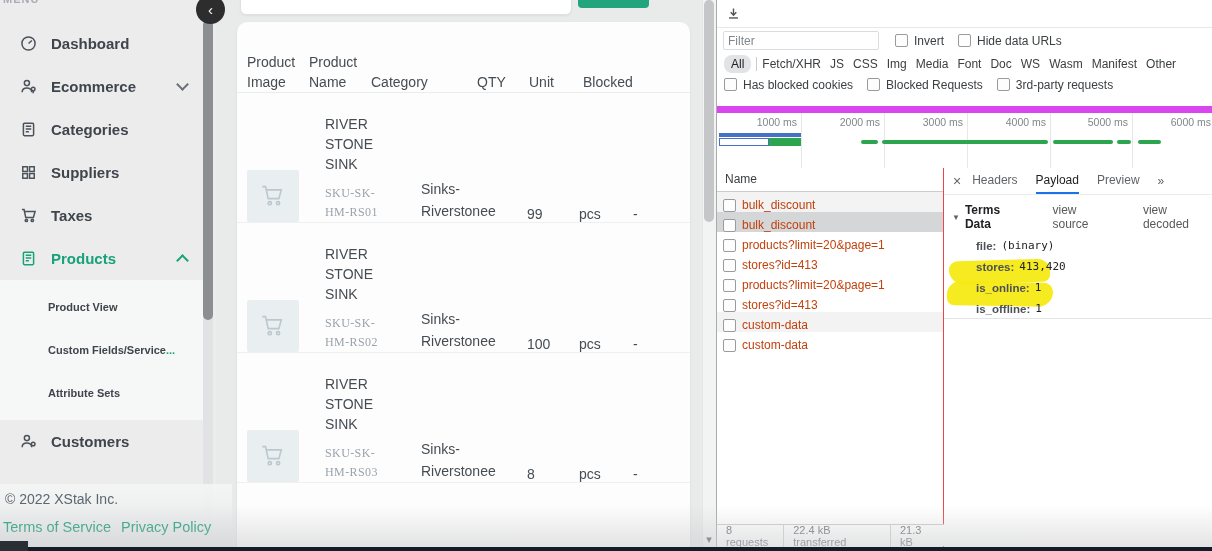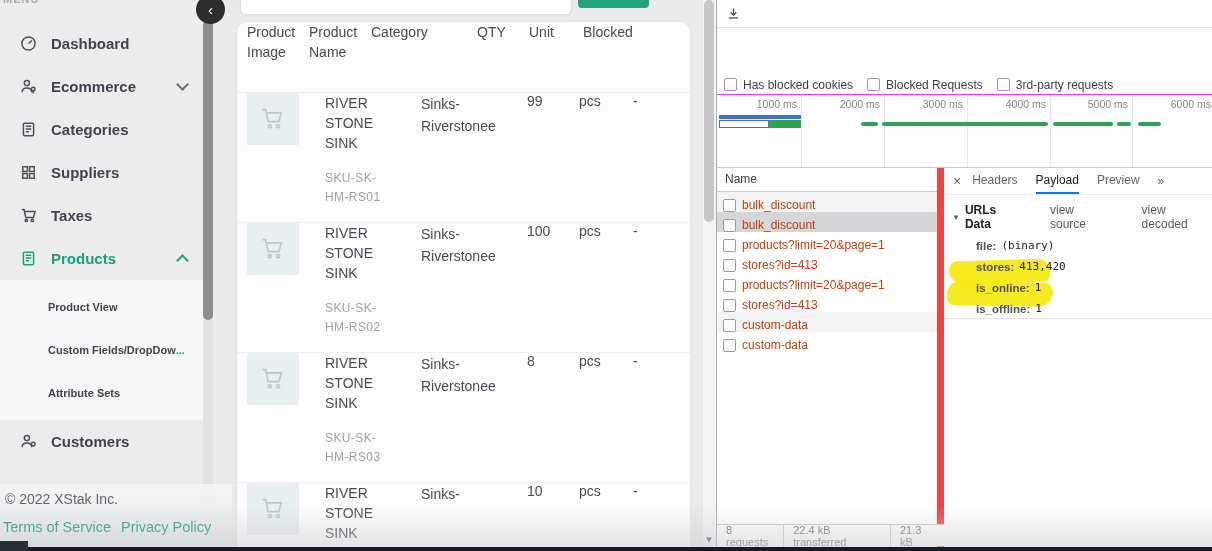--- a/index.html
+++ b/index.html
@@ -31,28 +31,28 @@
   .footer-links{position:absolute;left:3px;top:35px;font-size:14.5px;color:#1a9c77;display:flex;gap:10px;}
   .footer-links span{cursor:pointer;}
 
   
   #main{left:216px;top:0;width:486px;height:551px;background:#e9eaea;}
   #search-input{position:absolute;left:24px;top:-22px;width:326px;height:33px;border:1px solid #e0e0e0;
     border-radius:6px;background:#fff;outline:none;box-shadow:0 1px 2px rgba(0,0,0,.05);}
   #add-btn{position:absolute;left:362px;top:-16px;width:71px;height:24px;background:#22a47d;border:none;border-radius:4px;cursor:pointer;}
   #card{position:absolute;left:21px;top:22px;width:453px;height:540px;background:#fdfdfd;
     border-radius:10px 10px 0 0;box-shadow:0 1px 3px rgba(0,0,0,.07);}
-  .trow{display:flex;align-items:flex-start;padding-left:10px;}
+  .trow{display:flex;align-items:flex-end;padding-left:10px;}
   .thead{height:70px;border-bottom:1px solid #ececec;font-size:14px;color:#454c52;}
   .tbody-row{height:129px;border-bottom:1px solid #f0f0f0;}
   .c1{width:78px;} .c2{width:96px;} .c3{width:106px;} .c4{width:52px;} .c5{width:54px;} .c6{width:45px;}
   .hcell{line-height:20px;} .hc-narrow{width:62px;}
   .img-ph{width:52px;height:52px;background:#e9eef1;border-radius:2px;display:flex;align-items:center;justify-content:center;}
   .pname{width:62px;font-size:14px;line-height:20px;color:#454c52;}
-  .psku{width:62px;font-size:12px;line-height:19px;color:#9aa3ab;letter-spacing:.4px;margin-top:16px;}
+  .psku{width:62px;font-size:12px;line-height:19px;color:#9aa3ab;letter-spacing:.4px;margin-top:10px;font-family:Liberation Serif, serif;}
   .pcat{width:92px;font-size:14px;line-height:22px;color:#454c52;}
   .pval{font-size:14px;color:#454c52;}
 
   
   #mid-scroll{left:702px;top:0;width:14px;height:551px;background:#f2f3f3;border-left:1px solid #e6e6e6;}
   #mid-thumb{left:704px;top:0;width:10px;height:222px;background:#c4c6c7;border-radius:5px;}
   #mid-arrow{left:702px;top:531px;width:14px;height:16px;color:#5a5e61;font-size:11px;text-align:center;line-height:16px;}
 
   
   #devtools{left:716px;top:0;width:496px;height:551px;background:#fff;border-left:1px solid #ababab;
@@ -63,30 +63,30 @@
   #dt-filter::placeholder{color:#80868b;}
   .cb{width:11px;height:11px;border:1px solid #9b9b9b;border-radius:2px;background:#fdfdfd;flex:0 0 auto;display:inline-block;}
   .cb-lab{color:#3c4043;}
   .dt-rowC{position:absolute;left:0;top:53px;width:100%;height:22px;display:flex;align-items:center;padding-left:7px;box-sizing:border-box;}
   .pill{padding:2px 7px;border-radius:8px;cursor:pointer;color:#3c4043;}
   .pill.sel{background:#e2e3e4;color:#202124;}
   .vdiv{width:1px;height:14px;background:#ccc;margin:0 5px;}
   .ttab{margin-right:9px;cursor:pointer;}
   .dt-rowD{position:absolute;left:0;top:75px;width:100%;height:19px;display:flex;align-items:center;gap:6px;padding-left:7px;box-sizing:border-box;}
   .gap14{margin-left:8px;}
-  #dt-timeline{position:absolute;left:0;top:94px;width:100%;height:74px;border-top:1px solid #d946ef;border-bottom:1px solid #ccc;box-sizing:border-box;}
+  #dt-timeline{position:absolute;left:0;top:106px;width:100%;height:74px;border-top:7px solid #d946ef;border-bottom:1px solid #ccc;box-sizing:border-box;}
   .gridline{position:absolute;top:0;width:1px;height:100%;background:#e7e7e7;}
   .tick{position:absolute;top:3px;width:70px;text-align:right;font-size:10.5px;color:#80868b;}
   .tl-blue-bar{position:absolute;left:2px;top:20px;width:82px;height:4px;background:#4472c4;}
   .tl-sel-box{position:absolute;left:2px;top:25px;width:50px;height:8px;background:#fff;border:1px solid #4472c4;box-sizing:border-box;}
   .tl-green-box{position:absolute;left:52px;top:25px;width:32px;height:8px;background:#2da44e;}
   .gbar{position:absolute;top:27px;height:4px;background:#2da44e;border-radius:2px;}
 
   #dt-panes{position:absolute;left:0;top:168px;width:100%;height:383px;}
-  #req-pane{position:absolute;left:0;top:0;width:227px;height:100%;border-right:7px solid #ef4444;box-sizing:border-box;background:#fff;}
+  #req-pane{position:absolute;left:0;top:0;width:227px;height:100%;border-right:1px solid #ef4444;box-sizing:border-box;background:#fff;}
   .name-hdr{height:23px;line-height:23px;padding-left:8px;border-bottom:1px solid #ccc;color:#3c4043;background:#fff;}
   .req-row{height:20px;display:flex;align-items:flex-end;gap:6px;padding-left:6px;color:#c2410c;cursor:pointer;}
   .req-row.stripe{background:#f3f3f3;}
   .req-row.sel{background:#d4d6d8;}
   #status-bar{position:absolute;left:0;top:356px;width:227px;height:22px;border-top:1px solid #ccc;
     display:flex;align-items:center;font-size:11px;color:#6e7276;box-sizing:border-box;background:#fff;}
   #status-bar span{padding:0 9px;}
   #status-bar span + span{border-left:1px solid #d0d0d0;}
 
   #detail-pane{position:absolute;left:227px;top:0;width:269px;height:100%;background:#fff;}
@@ -170,21 +170,21 @@
           </svg>
         <span>Products</span>
         <span class="chev up"></span>
       </div>
 
       <div id="submenu">
         <div class="sub-item">
           <span>Product View</span>
         </div>
         <div class="sub-item">
-          <span>Custom Fields/DropDow</span>
+          <span>Custom Fields/Service</span>
             <span class="green-dots">...</span>
         </div>
         <div class="sub-item">
           <span>Attribute Sets</span>
         </div>
       </div>
 
       <div class="nav-item">
         <svg width="17" height="17" viewBox="0 0 16 16" fill="none" stroke="#4c525a" stroke-width="1.4">
             <circle cx="6.5" cy="4.8" r="2.4"></circle>
@@ -321,21 +321,43 @@
 
   <div id="devtools" class="abs">
 
     <div class="dt-rowA">
       <svg width="13" height="13" viewBox="0 0 14 14" fill="none" stroke="#50555a" stroke-width="1.5">
           <path d="M7 1.5v7M4 5.6 7 8.8 10 5.6"></path>
           <path d="M2.2 11.8h9.6"></path>
         </svg>
     </div>
 
-
+    <div class="dt-rowB">
+      <input id="dt-filter" type="text" placeholder="Filter" style="">
+      <span class="cb" style="margin-left:10px;"></span>
+      <span class="cb-lab">Invert</span>
+      <span class="cb" style="margin-left:8px;"></span>
+      <span class="cb-lab">Hide data URLs</span>
+    </div>
+
+    <div class="dt-rowC">
+      <span class="pill sel">All</span>
+      <span class="vdiv"></span>
+      <span class="ttab">Fetch/XHR</span>
+      <span class="ttab">JS</span>
+      <span class="ttab">CSS</span>
+      <span class="ttab">Img</span>
+      <span class="ttab">Media</span>
+      <span class="ttab">Font</span>
+      <span class="ttab">Doc</span>
+      <span class="ttab">WS</span>
+      <span class="ttab">Wasm</span>
+      <span class="ttab">Manifest</span>
+      <span class="ttab">Other</span>
+    </div>
 
     <div class="dt-rowD">
       <span class="cb"></span>
       <span class="cb-lab">Has blocked cookies</span>
       <span class="cb gap14"></span>
       <span class="cb-lab">Blocked Requests</span>
       <span class="cb gap14"></span>
       <span class="cb-lab">3rd-party requests</span>
     </div>
 
@@ -412,21 +434,21 @@
           <span class="dtab active">Payload</span>
           <span class="dtab">Preview</span>
           <span class="more-tabs">»</span>
         </div>
 
         <div class="hl hl1"></div>
         <div class="hl hl2"></div>
 
         <div class="fd-title">
           <span class="fd-tri">▼</span>
-          <span class="fd-name">URLs Data</span>
+          <span class="fd-name">Terms Data</span>
           <span class="fd-link" style="margin-left:26px;">view source</span>
           <span class="fd-link" style="margin-left:30px;">view decoded</span>
         </div>
 
         <div class="fd-entry">
           <span class="fd-key">file:</span>
           <span class="fd-val">(binary)</span>
         </div>
         <div class="fd-entry">
           <span class="fd-key">stores:</span>

